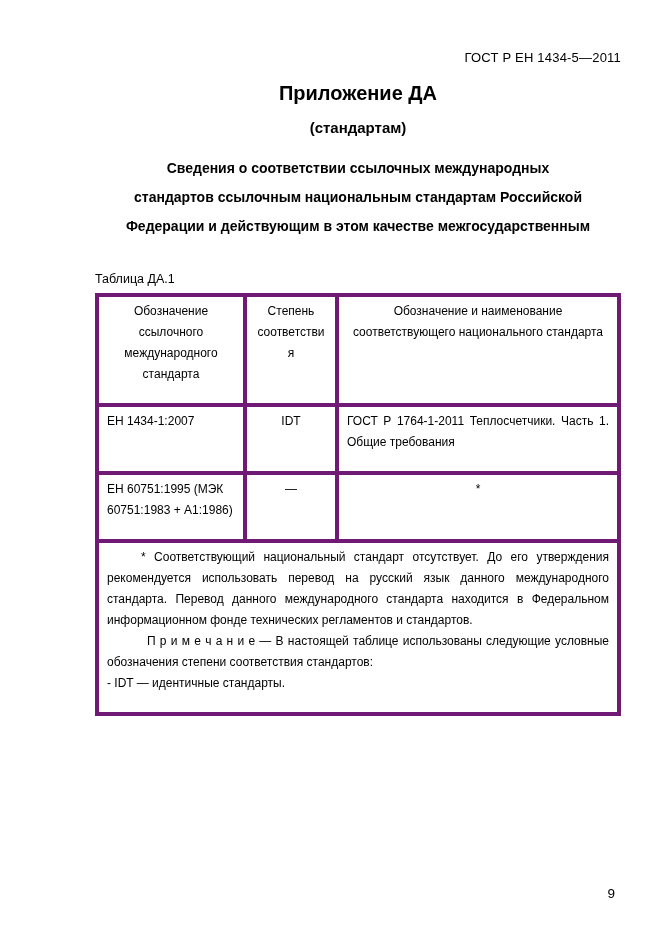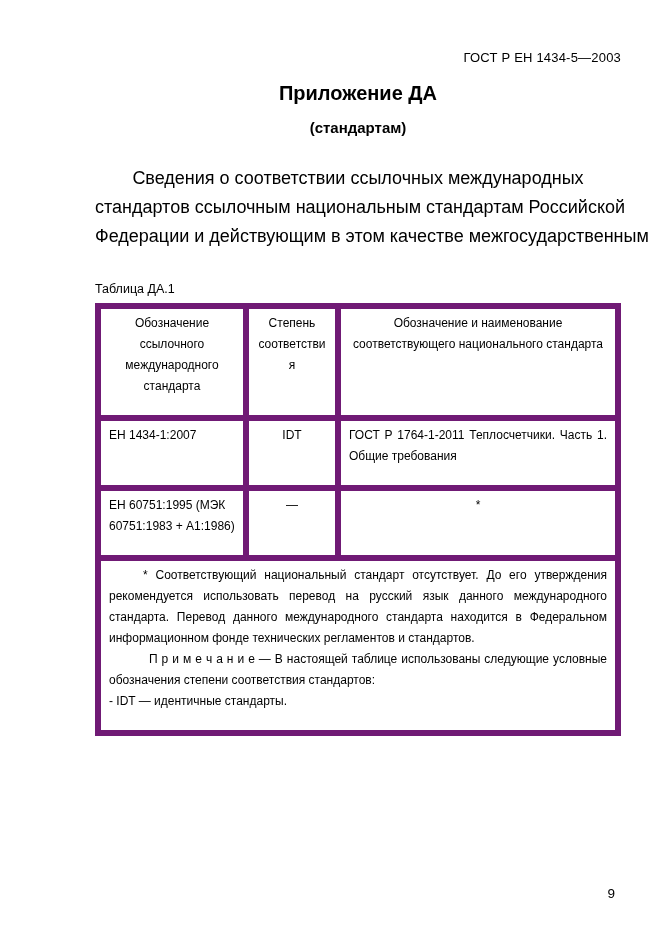--- a/index.html
+++ b/index.html
@@ -35,42 +35,42 @@
     font-size: 20px;
     font-weight: bold;
   }
   .appendix-subtitle {
     margin-top: 14px;
     text-align: center;
     font-size: 15px;
     font-weight: bold;
   }
   .main-heading {
-    margin-top: 28px;
+    margin-top: 18px;
     text-align: center;
-    font-size: 18px;
-    font-weight: normal;
+    font-size: 14px;
+    font-weight: bold;
     line-height: 29px;
   }
   .main-heading .h-line {
     white-space: nowrap;
   }
   .table-caption {
     margin-top: 31px;
     font-size: 12.5px;
   }
   table.std {
     margin-top: 7px;
     width: 526px;
     border-collapse: collapse;
     table-layout: fixed;
   }
   table.std th,
   table.std td {
-    border: 6px solid #701a75;
+    border: 4px solid #701a75;
     vertical-align: top;
     font-weight: normal;
     font-size: 12px;
     line-height: 1.75;
     padding: 4px 8px 18px 8px;
     box-sizing: border-box;
     word-wrap: break-word;
   }
   th.c1, td.c1 { width: 148px; }
   th.c2, td.c2 { width: 92px; }
@@ -100,21 +100,21 @@
     top: 886px;
     font-size: 13.5px;
   }
 </style>
 </head>
 <body>
 
 <div class="page">
   <div class="content">
 
-    <div class="doc-ref">ГОСТ Р ЕН 1434-5—2003</div>
+    <div class="doc-ref">ГОСТ Р ЕН 1434-5—2011</div>
 
     <div class="appendix-title">Приложение ДА</div>
 
     <div class="appendix-subtitle">(стандартам)</div>
 
     <div class="main-heading">
       <div class="h-line">Сведения о соответствии ссылочных международных</div>
       <div class="h-line">стандартов ссылочным национальным стандартам Российской</div>
       <div class="h-line">Федерации и действующим в этом качестве межгосударственным</div>
     </div>

